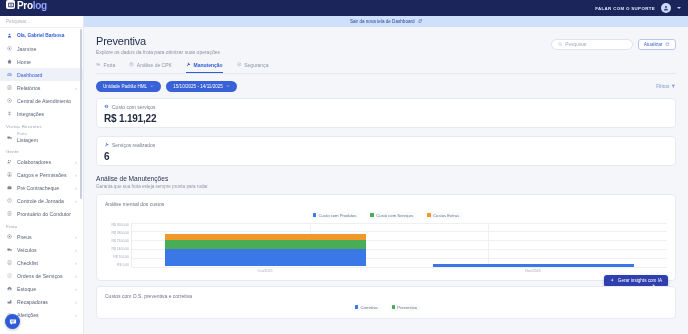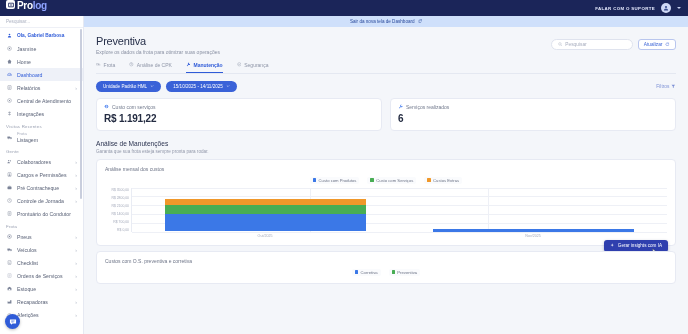--- a/index.html
+++ b/index.html
@@ -114,21 +114,21 @@
   .pill {
     height: 11px; border-radius: 9px; background: #3a62d8; color: #fff;
     font-size: 4.6px; display: flex; align-items: center; gap: 3px; padding: 0 7px;
     margin-right: 5px; cursor: pointer;
   }
   .filters-link {
     margin-left: auto; display: flex; align-items: center; gap: 2px;
     font-size: 4.8px; color: #7f93d6; cursor: pointer;
   }
 
-  .kpis { display: flex; gap: 8px; margin-top: 6px; }
+  .kpis { display: flex; gap: 8px; margin-top: 6px; flex-direction: column; }
   .kpi {
     flex: 1 1 0; background: #fff; border: 1px solid #e7eaf3; border-radius: 4px;
     padding: 5px 7px 6px 7px; min-height: 30px;
   }
   .kpi-top { display: flex; align-items: center; gap: 3px; }
   .kpi-label { font-size: 5px; color: #737b8e; }
   .kpi-value { font-size: 10px; font-weight: bold; color: #242c42; margin-top: 3px; letter-spacing: -.2px; }
 
   .section-title { font-size: 6.6px; color: #2b3350; margin-top: 9px; }
   .section-sub { font-size: 4.6px; color: #9298aa; margin-top: 1.5px; }

